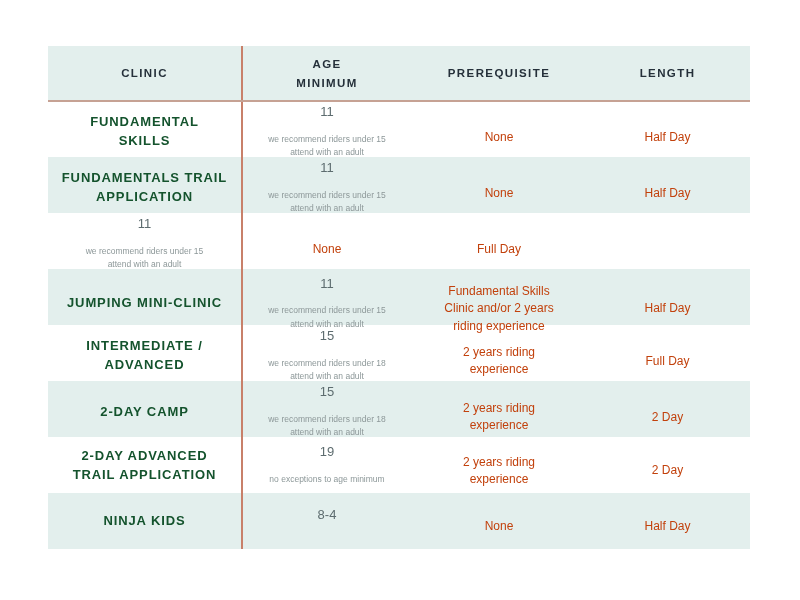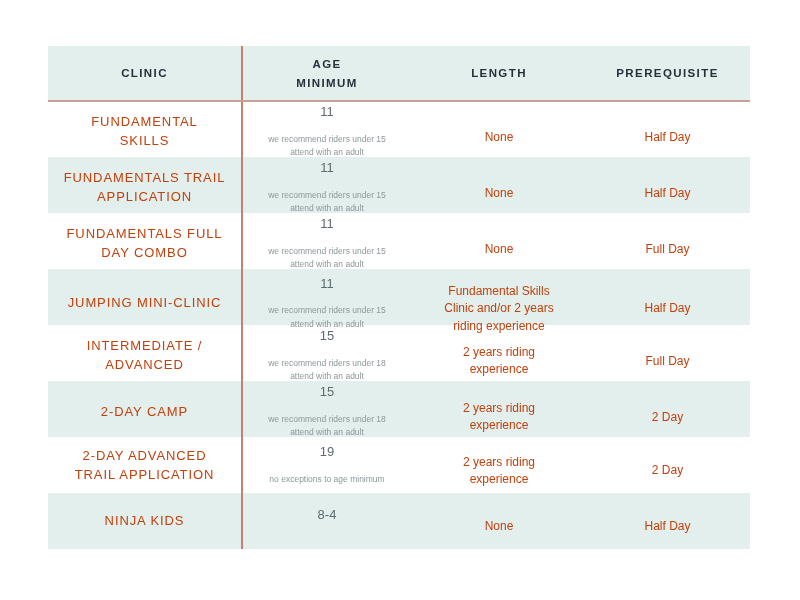--- a/index.html
+++ b/index.html
@@ -36,23 +36,23 @@
   .hcell {
     font-size: 11.5px;
     font-weight: bold;
     letter-spacing: 1.4px;
     color: #25303a;
     line-height: 1.65;
     text-transform: uppercase;
   }
   .clinic {
     font-size: 13px;
-    font-weight: normal;
+    font-weight: bold;
     letter-spacing: 0.9px;
-    color: #c2410c;
+    color: #14532d;
     line-height: 1.5;
     text-transform: uppercase;
   }
   .body-text {
     font-size: 12px;
     color: #c2410c;
     line-height: 1.45;
     margin-top: 12px;
   }
   .age-num {
@@ -84,22 +84,22 @@
 </head>
 <body>
 
 <div class="canvas">
   <div class="clinic-table">
 
     <div class="trow header teal">
       <div class="cell hcell">CLINIC</div>
       <div class="cell hcell">AGE
 MINIMUM</div>
+      <div class="cell hcell">PREREQUISITE</div>
       <div class="cell hcell">LENGTH</div>
-      <div class="cell hcell">PREREQUISITE</div>
     </div>
 
     <div class="trow">
       <div class="cell clinic">FUNDAMENTAL
 SKILLS</div>
       <div class="age-cell">
         <div class="age-num">11</div>
         <div class="age-note">we recommend riders under 15
 attend with an adult</div>
       </div>
@@ -113,22 +113,20 @@
       <div class="age-cell">
         <div class="age-num">11</div>
         <div class="age-note">we recommend riders under 15
 attend with an adult</div>
       </div>
       <div class="cell body-text">None</div>
       <div class="cell body-text">Half Day</div>
     </div>
 
     <div class="trow">
-      <div class="cell clinic">FUNDAMENTALS FULL
-DAY COMBO</div>
       <div class="age-cell">
         <div class="age-num">11</div>
         <div class="age-note">we recommend riders under 15
 attend with an adult</div>
       </div>
       <div class="cell body-text">None</div>
       <div class="cell body-text">Full Day</div>
     </div>
 
     <div class="trow teal">

